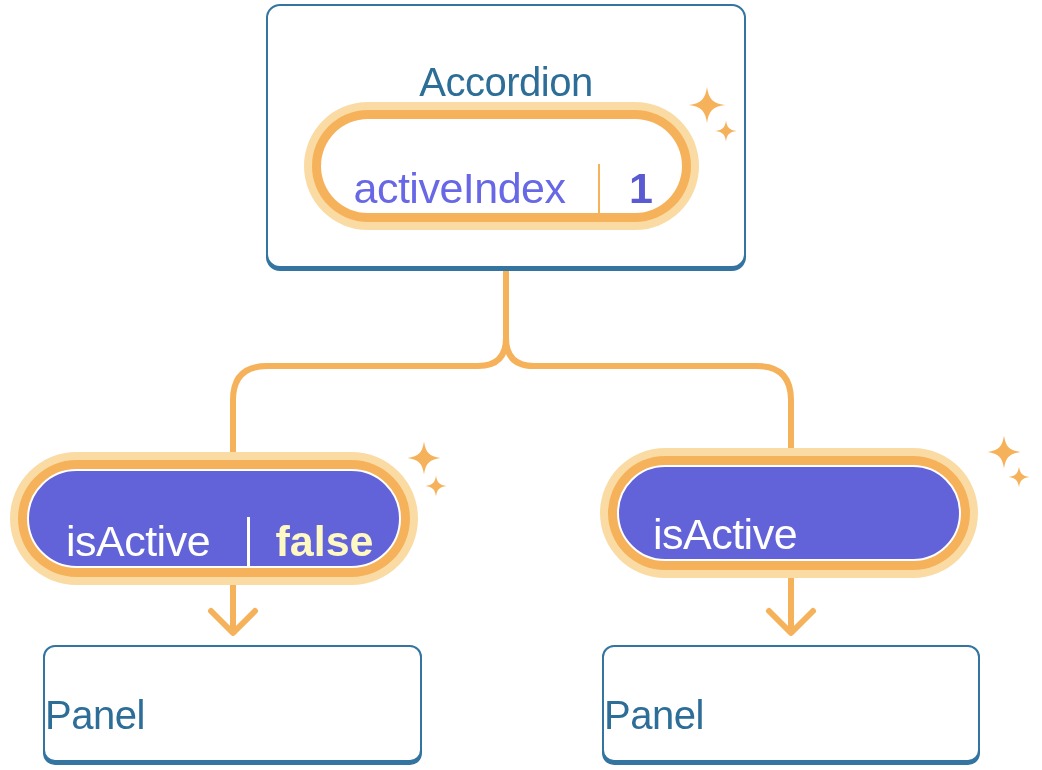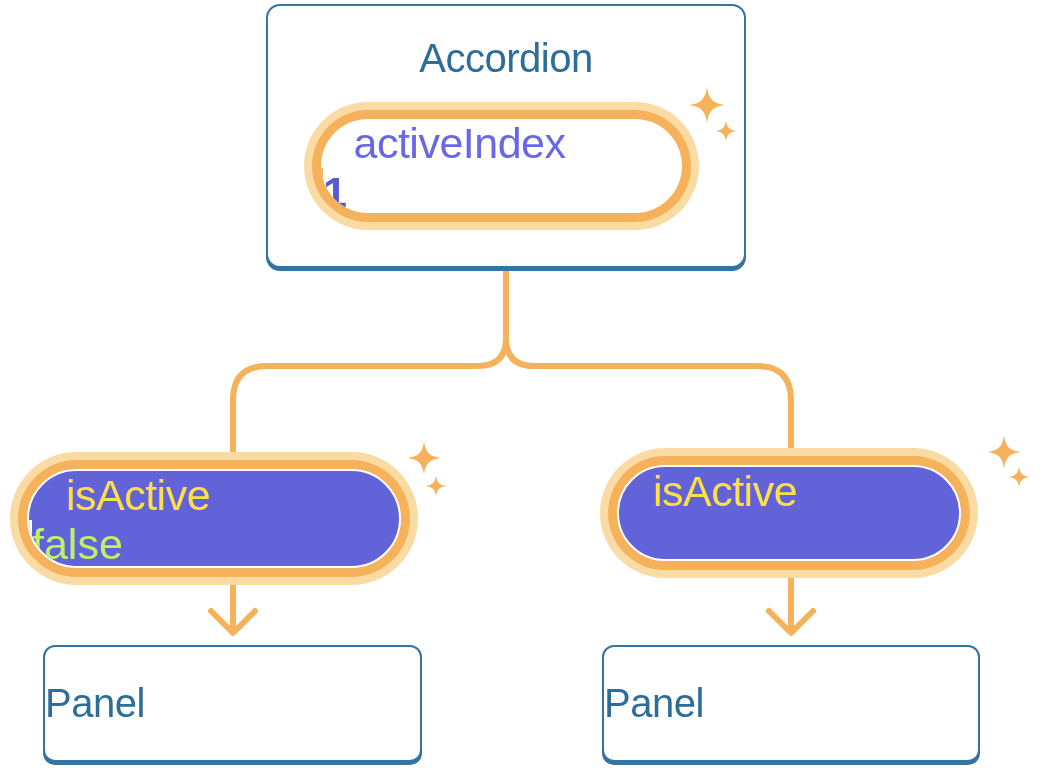--- a/index.html
+++ b/index.html
@@ -30,20 +30,21 @@
   .panel-box     { height: 117px; border-radius: 12px; top: 645px;
                    display: flex; align-items: center; }
   .panel-box.left  { left: 43px;  width: 379px; }
   .panel-box.right { left: 602px; width: 378px; }
 
   .node-title {
     font-size: 40px;
     font-weight: 500;
     color: #2D6E98;
     letter-spacing: -0.5px;
+    margin-top: 24px;
   }
   .accordion-title {
     position: absolute;
     left: 0; top: 30px;
     width: 100%;
     text-align: center;
   }
 
   
   .pill-glow {
@@ -55,23 +56,22 @@
   .pill-ring {
     width: 100%; height: 100%;
     border-radius: 999px;
     background: #F5B25A;
     padding: 9px;
   }
   .pill-inner {
     width: 100%; height: 100%;
     border-radius: 999px;
     display: flex;
-    align-items: flex-start;
+    align-items: flex-end;
     overflow: hidden;
-    flex-direction: column;
   }
   .pill-cell {
     display: flex;
     align-items: center;
     justify-content: center;
     white-space: nowrap;
   }
 
   
   .state-pill { left: 304px; top: 102px; width: 395px; height: 128px; }
@@ -84,22 +84,22 @@
   
   .prop-pill .pill-inner {
     background: #6363D9;
     border: 2.5px solid #ffffff;
   }
   .prop-pill.left  { left: 10px;  top: 452px; width: 408px; height: 133px; }
   .prop-pill.right { left: 600px; top: 448px; width: 378px; height: 130px; }
   .prop-pill.left  .name-cell { width: 218px; }
   .prop-pill.right .name-cell { width: 212px; }
   .prop-pill .value-cell { flex: 1; border-left: 3px solid #ffffff; }
-  .prop-pill .pill-name  { font-size: 43px; color: #fde047; letter-spacing: -0.5px; }
-  .prop-pill .pill-value { font-size: 43px; font-weight: 400; color: #bef264; }
+  .prop-pill .pill-name  { font-size: 43px; color: #ffffff; letter-spacing: -0.5px; }
+  .prop-pill .pill-value { font-size: 43px; font-weight: 700; color: #fef9c3; }
 </style>
 </head>
 <body>
 
 <div class="canvas">
 
   <svg class="layer lines-layer" viewBox="0 0 1042 770">
     <g fill="none" stroke="#F5B25A" stroke-width="6" stroke-linecap="round" stroke-linejoin="round">
       <path d="M 506,264 L 506,338 Q 506,366 478,366 L 267,366 Q 233,366 233,400 L 233,629"></path>
       <path d="M 506,264 L 506,338 Q 506,366 534,366 L 757,366 Q 791,366 791,400 L 791,629"></path>

